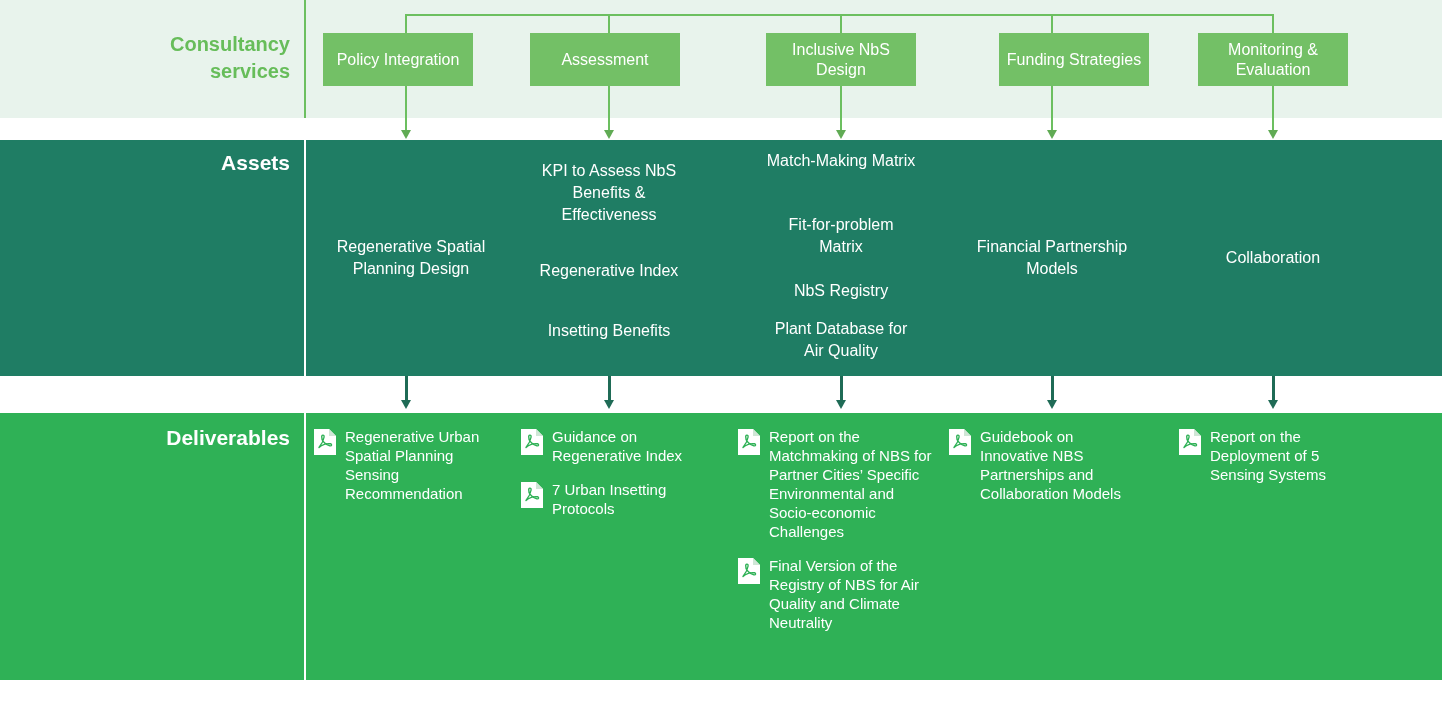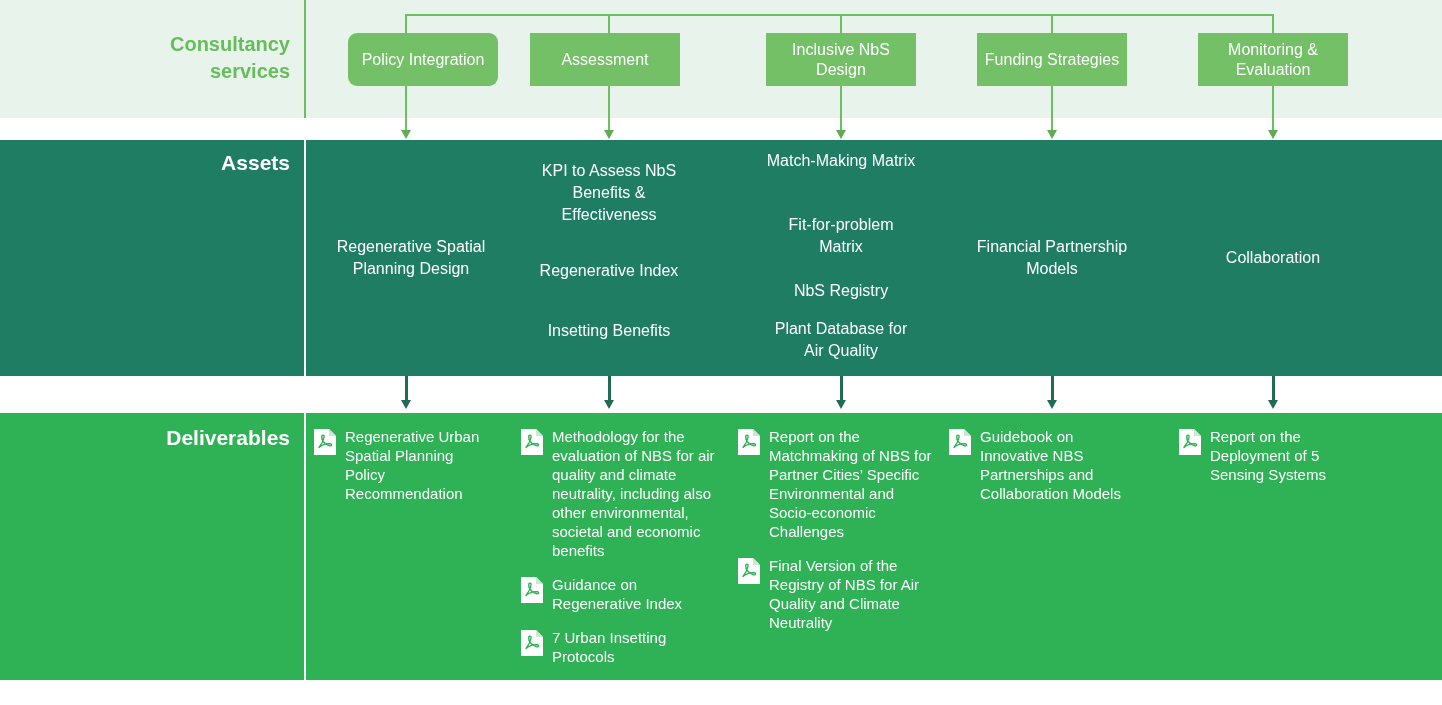--- a/index.html
+++ b/index.html
@@ -72,30 +72,30 @@
   <div class="services-label">Consultancy services</div>
   <div class="v-sep-green"></div>
 
   <div class="bracket-h"></div>
   <div class="bracket-stub" style="left:405px;"></div>
   <div class="bracket-stub" style="left:608px;"></div>
   <div class="bracket-stub" style="left:840px;"></div>
   <div class="bracket-stub" style="left:1051px;"></div>
   <div class="bracket-stub" style="left:1272px;"></div>
 
-  <div class="service-box" style="left:348px;border-radius:9px;">
+  <div class="service-box" style="left:323px;">
       <span>Policy Integration</span>
     </div>
   <div class="service-box" style="left:530px;">
       <span>Assessment</span>
     </div>
   <div class="service-box" style="left:766px;">
       <span>Inclusive NbS Design</span>
     </div>
-  <div class="service-box" style="left:977px;">
+  <div class="service-box" style="left:999px;">
       <span>Funding Strategies</span>
     </div>
   <div class="service-box" style="left:1198px;">
       <span>Monitoring &amp; Evaluation</span>
     </div>
 
   <div class="arrow-stem-green" style="left:405px;"></div>
   <div class="arrow-head-green" style="left:401px;"></div>
   <div class="arrow-stem-green" style="left:608px;"></div>
   <div class="arrow-head-green" style="left:604px;"></div>
@@ -150,39 +150,31 @@
   <div class="row-label deliverables-label">Deliverables</div>
   <div class="v-sep-white sep-deliverables"></div>
 
   <div class="deliv-col" style="left:313px;width:200px;">
     <div class="deliv-item">
       <svg class="pdf-icon" width="24" height="28" viewBox="0 0 24 28">
           <path d="M1 1 h15 l7 7 v19 h-22 z" fill="#ffffff"></path>
           <path d="M16 1 l7 7 h-7 z" fill="#cfe6d6"></path>
           <path d="M6 19.5 C8.5 16.5 10.6 12.4 11.1 9 C11.4 6.9 9 6.4 8.7 8.5 C8.2 12 12.3 16.8 16.8 17.8 C18.9 18.2 19.2 16.2 17.4 15.8 C13.8 15 8.6 17 6 19.5 Z" fill="none" stroke="#2fb156" stroke-width="1.4" stroke-linejoin="round"></path>
         </svg>
-      <div class="deliv-text" style="width:150px;">Regenerative Urban Spatial Planning Policy Recommendation</div>
+      <div class="deliv-text" style="width:150px;">Regenerative Urban Spatial Planning Sensing Recommendation</div>
     </div>
   </div>
 
   <div class="deliv-col" style="left:520px;width:210px;">
     <div class="deliv-item">
       <svg class="pdf-icon" width="24" height="28" viewBox="0 0 24 28">
           <path d="M1 1 h15 l7 7 v19 h-22 z" fill="#ffffff"></path>
           <path d="M16 1 l7 7 h-7 z" fill="#cfe6d6"></path>
           <path d="M6 19.5 C8.5 16.5 10.6 12.4 11.1 9 C11.4 6.9 9 6.4 8.7 8.5 C8.2 12 12.3 16.8 16.8 17.8 C18.9 18.2 19.2 16.2 17.4 15.8 C13.8 15 8.6 17 6 19.5 Z" fill="none" stroke="#2fb156" stroke-width="1.4" stroke-linejoin="round"></path>
         </svg>
-      <div class="deliv-text" style="width:172px;">Methodology for the evaluation of NBS for air quality and climate neutrality, including also other environmental, societal and economic benefits</div>
-    </div>
-    <div class="deliv-item">
-      <svg class="pdf-icon" width="24" height="28" viewBox="0 0 24 28">
-          <path d="M1 1 h15 l7 7 v19 h-22 z" fill="#ffffff"></path>
-          <path d="M16 1 l7 7 h-7 z" fill="#cfe6d6"></path>
-          <path d="M6 19.5 C8.5 16.5 10.6 12.4 11.1 9 C11.4 6.9 9 6.4 8.7 8.5 C8.2 12 12.3 16.8 16.8 17.8 C18.9 18.2 19.2 16.2 17.4 15.8 C13.8 15 8.6 17 6 19.5 Z" fill="none" stroke="#2fb156" stroke-width="1.4" stroke-linejoin="round"></path>
-        </svg>
       <div class="deliv-text" style="width:172px;">Guidance on Regenerative Index</div>
     </div>
     <div class="deliv-item">
       <svg class="pdf-icon" width="24" height="28" viewBox="0 0 24 28">
           <path d="M1 1 h15 l7 7 v19 h-22 z" fill="#ffffff"></path>
           <path d="M16 1 l7 7 h-7 z" fill="#cfe6d6"></path>
           <path d="M6 19.5 C8.5 16.5 10.6 12.4 11.1 9 C11.4 6.9 9 6.4 8.7 8.5 C8.2 12 12.3 16.8 16.8 17.8 C18.9 18.2 19.2 16.2 17.4 15.8 C13.8 15 8.6 17 6 19.5 Z" fill="none" stroke="#2fb156" stroke-width="1.4" stroke-linejoin="round"></path>
         </svg>
       <div class="deliv-text" style="width:172px;">7 Urban Insetting Protocols</div>
     </div>

